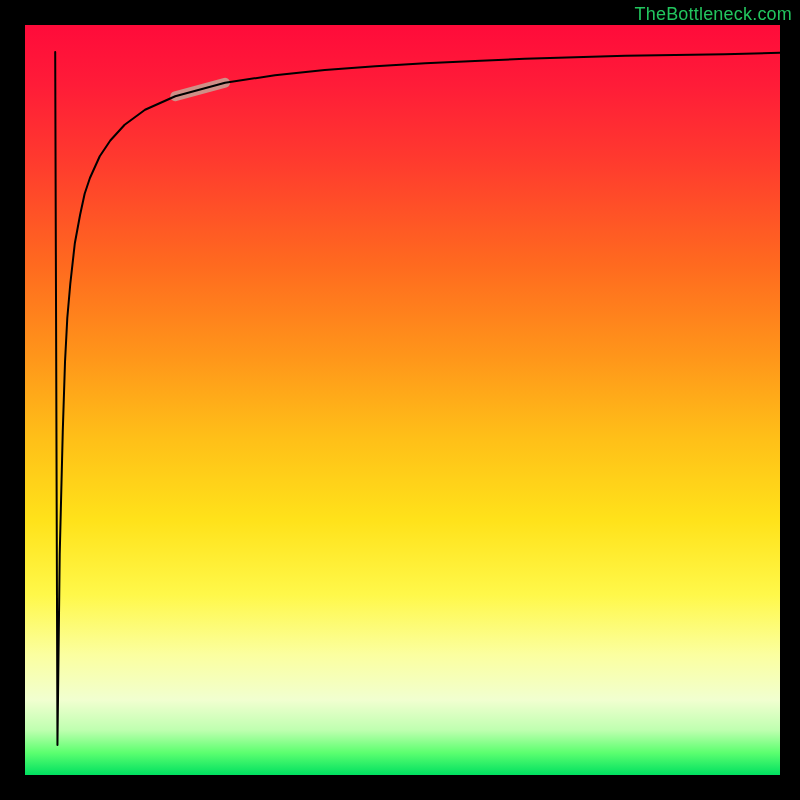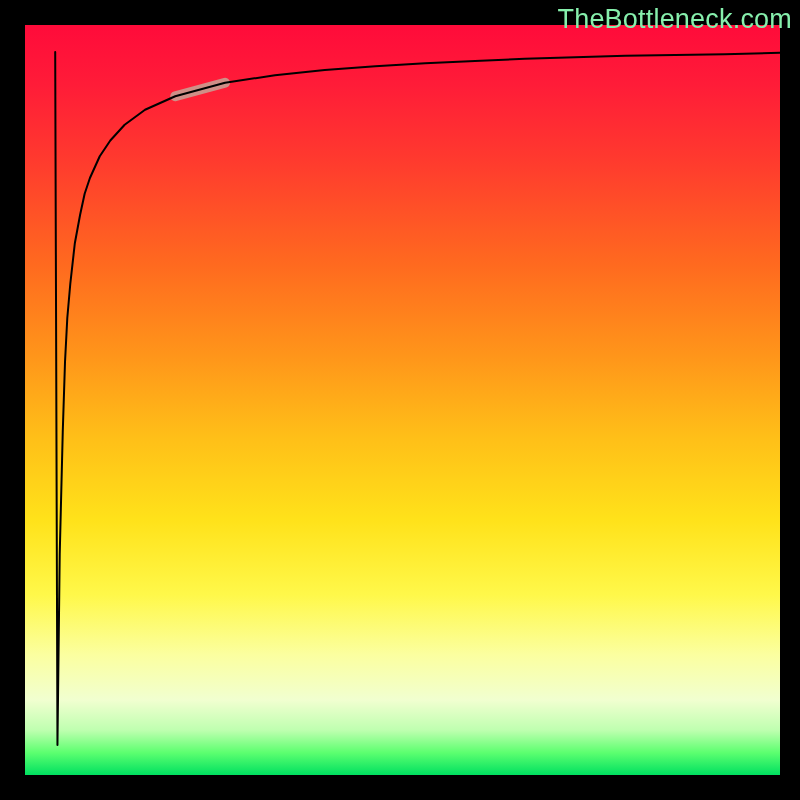--- a/index.html
+++ b/index.html
@@ -38,22 +38,22 @@
       #f1ffd0 90%,
       #bfffb0 94%,
       #5dff70 97%,
       #00e060 100%
     );
   }
   .watermark {
     position: absolute;
     top: 4px;
     right: 8px;
-    color: #86efac;
-    font-size: 27px;
+    color: #22c55e;
+    font-size: 18px;
     font-weight: 400;
     letter-spacing: 0.2px;
     user-select: none;
     margin-left: 41px;
   }
   svg.curve {
     position: absolute;
     left: 0;
     top: 0;
     width: 755px;

